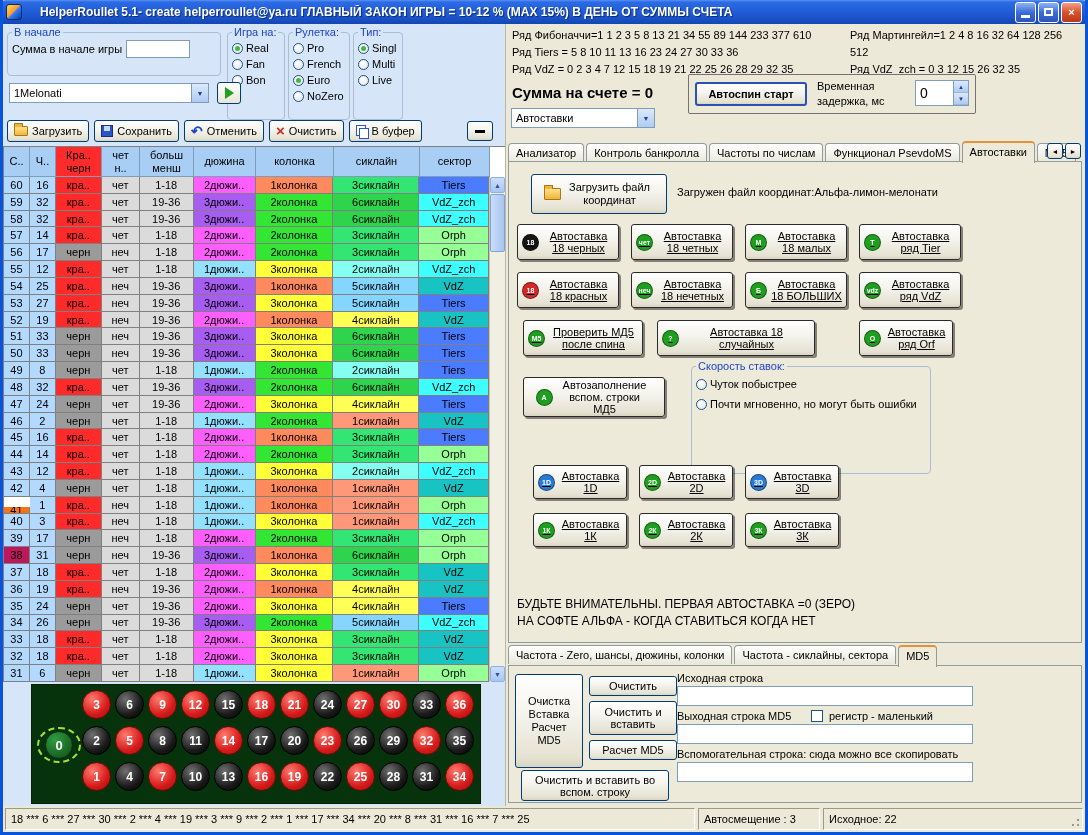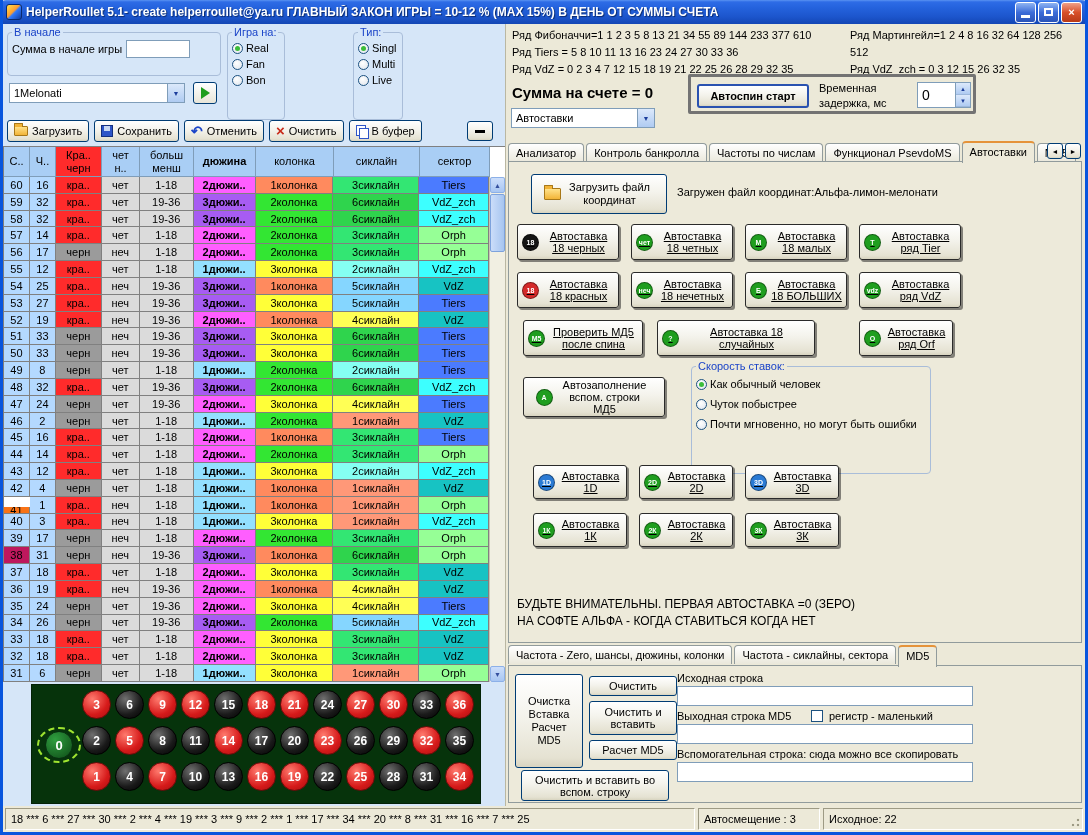--- a/index.html
+++ b/index.html
@@ -1,21 +1,21 @@
 <!DOCTYPE html>
 <html><head>
 <meta charset="utf-8">
 <style>
   html,body{margin:0;padding:0;background:#9A9A9A;font-family:"Liberation Sans",sans-serif;}
   *{box-sizing:border-box;}
   .window{position:relative;width:1088px;height:835px;background:#ECE9D8;border-left:3px solid #0855DD;border-right:3px solid #0855DD;border-bottom:3px solid #0855DD;overflow:hidden;}
   
   .titlebar{position:absolute;left:-3px;top:0;width:1088px;height:24px;
     background:linear-gradient(180deg,#5A93F2 0%,#2E6CE6 8%,#2563DE 30%,#1C55CC 70%,#1346B4 100%);
-    border-radius:6px 6px 0 0;display:flex;align-items:center;padding:0 4px;}
+    border-radius:6px 6px 0 0;display:flex;align-items:center;padding:0 4px;gap:14px;}
   .app-icon{width:16px;height:16px;margin:0 4px 0 2px;border-radius:3px;
     background:linear-gradient(135deg,#FFE14D 0%,#FF9D2E 45%,#2E7AFF 55%,#123C9E 100%);
     border:1px solid #0A2A6E;flex:0 0 auto;}
   .title-text{color:#fff;font-size:12px;font-weight:bold;text-shadow:1px 1px 1px #0A2A6E;white-space:nowrap;overflow:hidden;flex:1;}
   .winbtns{display:flex;gap:2px;margin-right:2px;}
   .wbtn{width:21px;height:21px;border-radius:3px;border:1px solid #fff;color:#fff;font-size:11px;font-weight:bold;
     display:flex;align-items:center;justify-content:center;
     background:linear-gradient(180deg,#8FB4F2 0%,#3C6CD8 50%,#2A54B8 100%);}
   .wbtn.close{background:linear-gradient(180deg,#F0A088 0%,#D8502A 50%,#B83A18 100%);}
   .wbtn .bar{width:9px;height:3px;background:#fff;margin-top:8px;}
@@ -65,41 +65,41 @@
   
   .rtable{position:absolute;left:0;top:122px;width:502px;height:536px;background:#fff;border-left:1px solid #808080;border-top:1px solid #808080;}
   .thead{display:flex;height:30px;}
   .th{background:#A9CEF5;border-right:1px solid #7F9DB9;border-bottom:1px solid #7F9DB9;font-size:11px;line-height:13px;
      display:flex;flex-direction:column;align-items:center;justify-content:center;overflow:hidden;}
   .th-red{background:#FF2B2B;}
   .tbody{position:absolute;left:0;top:30px;right:16px;bottom:0;display:flex;flex-direction:column;overflow:hidden;}
   .tr{flex:1;display:flex;min-height:0;}
   .td{border-right:1px solid #808080;border-bottom:1px solid #808080;font-size:11px;display:flex;align-items:center;justify-content:center;overflow:hidden;white-space:nowrap;color:#000;}
   .col0{width:26px;}.col1{width:26px;}.col2{width:46px;}.col3{width:38px;}.col4{width:54px;}
-  .col5{width:62px;font-weight:bold;}.col6{width:78px;}.col7{width:86px;}.col8{width:70px;}
+  .col5{width:62px;}.col6{width:78px;}.col7{width:86px;}.col8{width:70px;}
   .vscroll{position:absolute;right:0;top:30px;bottom:0;width:16px;background:#F1EFE2;border-left:1px solid #C8C5B2;}
   .sbtn{position:absolute;left:0;width:15px;height:16px;background:linear-gradient(180deg,#CCDEFB,#A8C6F2);border:1px solid #8CB0E8;border-radius:2px;
      color:#344F9E;font-size:7px;display:flex;align-items:center;justify-content:center;}
   .sbtn.up{top:0;} .sbtn.down{bottom:0;}
   .sthumb{position:absolute;left:0;top:17px;width:15px;height:58px;background:linear-gradient(90deg,#CBDDF9,#A6C5F0);border:1px solid #7DA2DC;border-radius:2px;}
   
   .board{position:absolute;left:28px;top:660px;width:450px;height:120px;background:#06330B;border:1px solid #032206;}
   .board-rows{position:absolute;left:0;top:5px;width:100%;}
   .board-row{display:flex;gap:4px;margin-left:50px;margin-bottom:7px;}
   .chip{width:29px;height:29px;border-radius:50%;color:#fff;font-weight:bold;font-size:12px;display:flex;align-items:center;justify-content:center;flex:0 0 auto;}
   .chip-red{background:radial-gradient(circle at 35% 30%,#FF7A6E,#D61A1A 60%,#A30F0F);border:1px solid #6E0A0A;}
   .chip-black{background:radial-gradient(circle at 35% 30%,#707070,#1A1A1A 60%,#000);border:1px solid #000;}
   .zero-wrap{position:absolute;left:5px;top:42px;width:44px;height:36px;border:2px dashed #9FE430;border-radius:50%;display:flex;align-items:center;justify-content:center;}
   .chip-zero{width:28px;height:28px;border-radius:50%;background:radial-gradient(circle at 35% 30%,#2F9E3F,#0E4A16);border:1px solid #073010;color:#fff;font-weight:bold;font-size:13px;display:flex;align-items:center;justify-content:center;}
   
   .series{position:absolute;left:6px;top:3px;width:570px;font-size:11px;line-height:17px;color:#000;}
   .series .colL{position:absolute;left:0;top:0;width:334px;}
   .series .colR{position:absolute;left:338px;top:0;width:232px;}
   .balance{position:absolute;left:6px;top:60px;font-size:15px;font-weight:bold;color:#000;}
-  .spin-group{position:absolute;left:182px;top:50px;width:288px;height:40px;border:3px solid #737373;border-radius:2px;}
+  .spin-group{position:absolute;left:182px;top:50px;width:288px;height:40px;border:1px solid #737373;border-radius:2px;}
   .autospin-btn{position:absolute;left:6px;top:7px;width:112px;height:24px;font-weight:bold;border:2px solid #2A52B0;}
   .delay-label{position:absolute;left:128px;top:4px;width:94px;font-size:11px;line-height:15px;}
   .spinner{position:absolute;left:226px;top:5px;width:54px;height:26px;border:1px solid #7F9DB9;background:#fff;display:flex;}
   .spin-val{flex:1;font-size:14px;display:flex;align-items:center;padding-left:4px;}
   .spin-arrows{width:15px;display:flex;flex-direction:column;border-left:1px solid #7F9DB9;}
   .sp{flex:1;background:linear-gradient(180deg,#DCE9FB,#AFCBF2);color:#1C3E9C;font-size:6px;display:flex;align-items:center;justify-content:center;border-bottom:1px solid #9DB8DC;}
   .autobet-combo{position:absolute;left:5px;top:84px;width:144px;}
   
   .tabstrip{position:absolute;left:2px;top:116px;display:flex;align-items:flex-end;gap:2px;height:22px;}
   .tab{border:1px solid #919B9C;border-bottom:none;border-radius:4px 4px 0 0;background:linear-gradient(#FFFFFF,#EAE8DB);
@@ -193,40 +193,61 @@
               <div class="radio-item">
                 <span class="radio"></span>
                 <span>Fan</span>
               </div>
               <div class="radio-item">
                 <span class="radio"></span>
                 <span>Bon</span>
               </div>
             </div>
         </fieldset>
+        <fieldset class="fs-wheel">
+          <legend>Рулетка:</legend>
+          <div id="wheel-radios">
+              <div class="radio-item">
+                <span class="radio"></span>
+                <span>Pro</span>
+              </div>
+              <div class="radio-item">
+                <span class="radio"></span>
+                <span>French</span>
+              </div>
+              <div class="radio-item">
+                <span class="radio on"></span>
+                <span>Euro</span>
+              </div>
+              <div class="radio-item">
+                <span class="radio"></span>
+                <span>NoZero</span>
+              </div>
+            </div>
+        </fieldset>
         <fieldset class="fs-type">
           <legend>Тип:</legend>
           <div id="type-radios">
               <div class="radio-item">
                 <span class="radio on"></span>
                 <span>Singl</span>
               </div>
               <div class="radio-item">
                 <span class="radio"></span>
                 <span>Multi</span>
               </div>
               <div class="radio-item">
                 <span class="radio"></span>
                 <span>Live</span>
               </div>
             </div>
         </fieldset>
 
         <div class="profile-row">
-          <div class="combo" style="width:176px">
+          <div class="combo" style="width:200px">
             <span class="val">1Melonati</span>
             <span class="drop">▼</span>
           </div>
           <div class="play-btn">
               <span class="play-tri"></span>
             </div>
         </div>
 
         <div class="toolbar" id="toolbar">
             <button class="btn tb-btn">
@@ -782,24 +803,20 @@
 
           <button class="btn autofill-btn">
             <span class="ab-ico" id="autofill-ico" style="background: rgb(31, 158, 31);">А</span>
             <span class="lbl">Автозаполнение вспом. строки МД5</span>
           </button>
 
           <fieldset class="speed-group">
             <legend>Скорость ставок:</legend>
             <div id="speed-radios">
                 <div class="radio-item">
-                  <span class="radio on"></span>
-                  <span>Как обычный человек</span>
-                </div>
-                <div class="radio-item">
                   <span class="radio"></span>
                   <span>Чуток побыстрее</span>
                 </div>
                 <div class="radio-item">
                   <span class="radio"></span>
                   <span>Почти мгновенно, но могут быть ошибки</span>
                 </div>
               </div>
           </fieldset>
 

